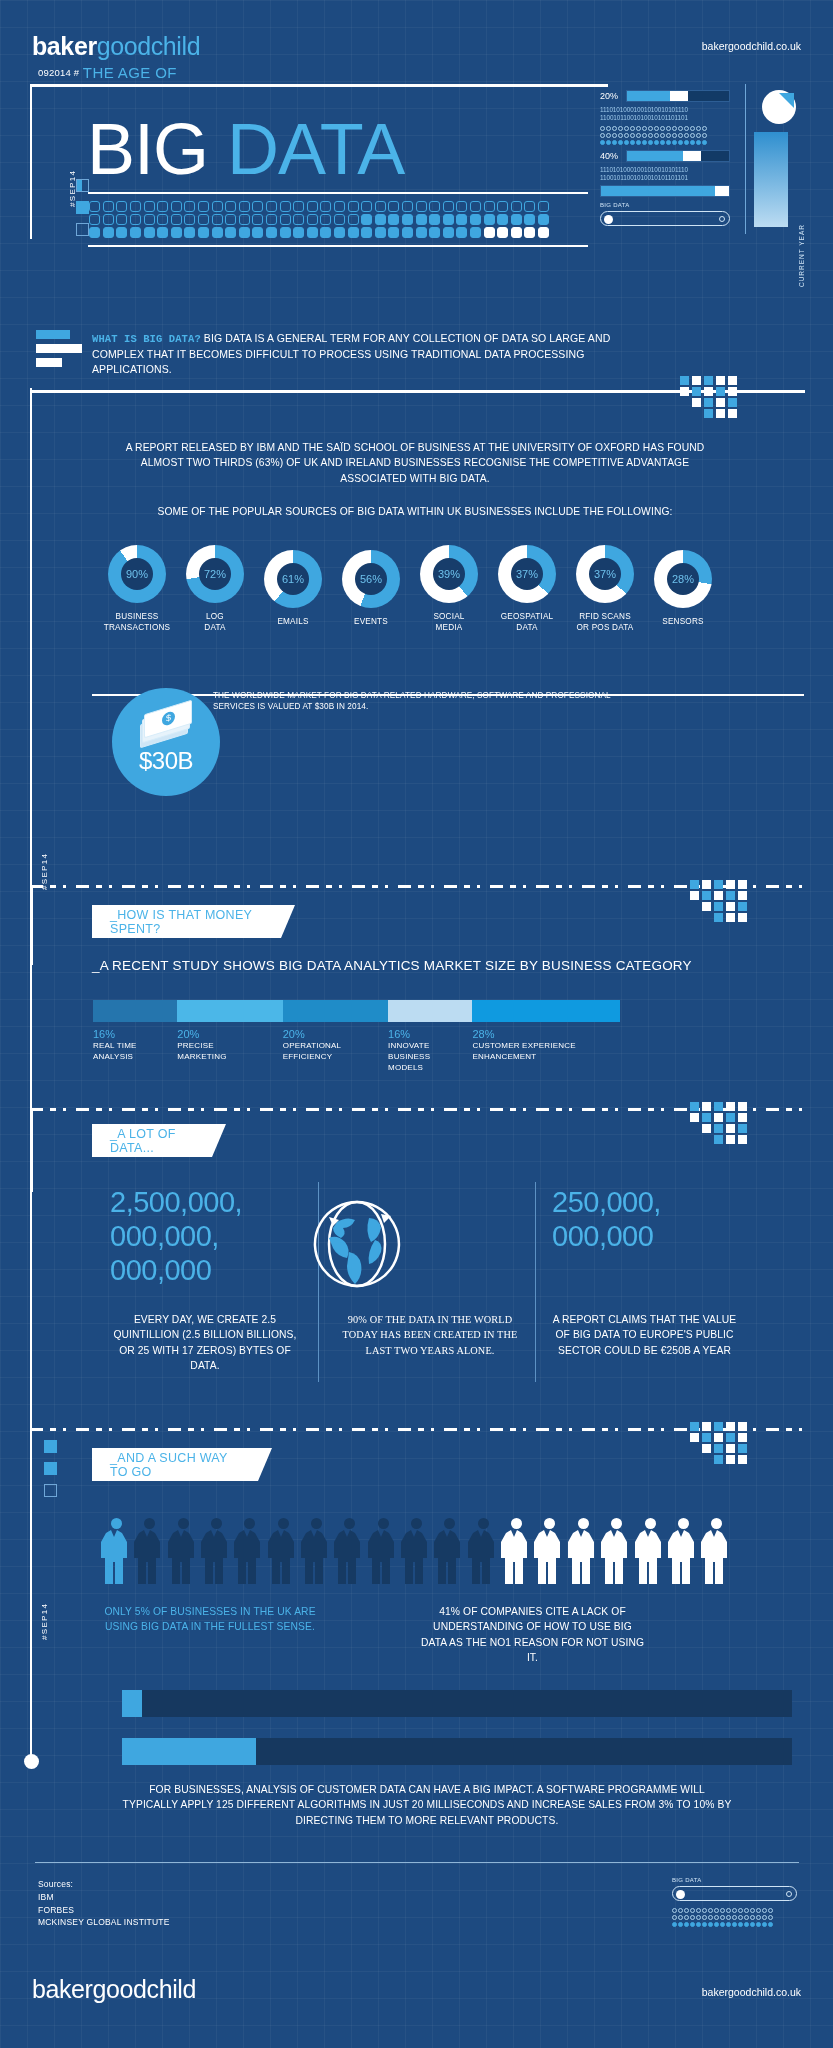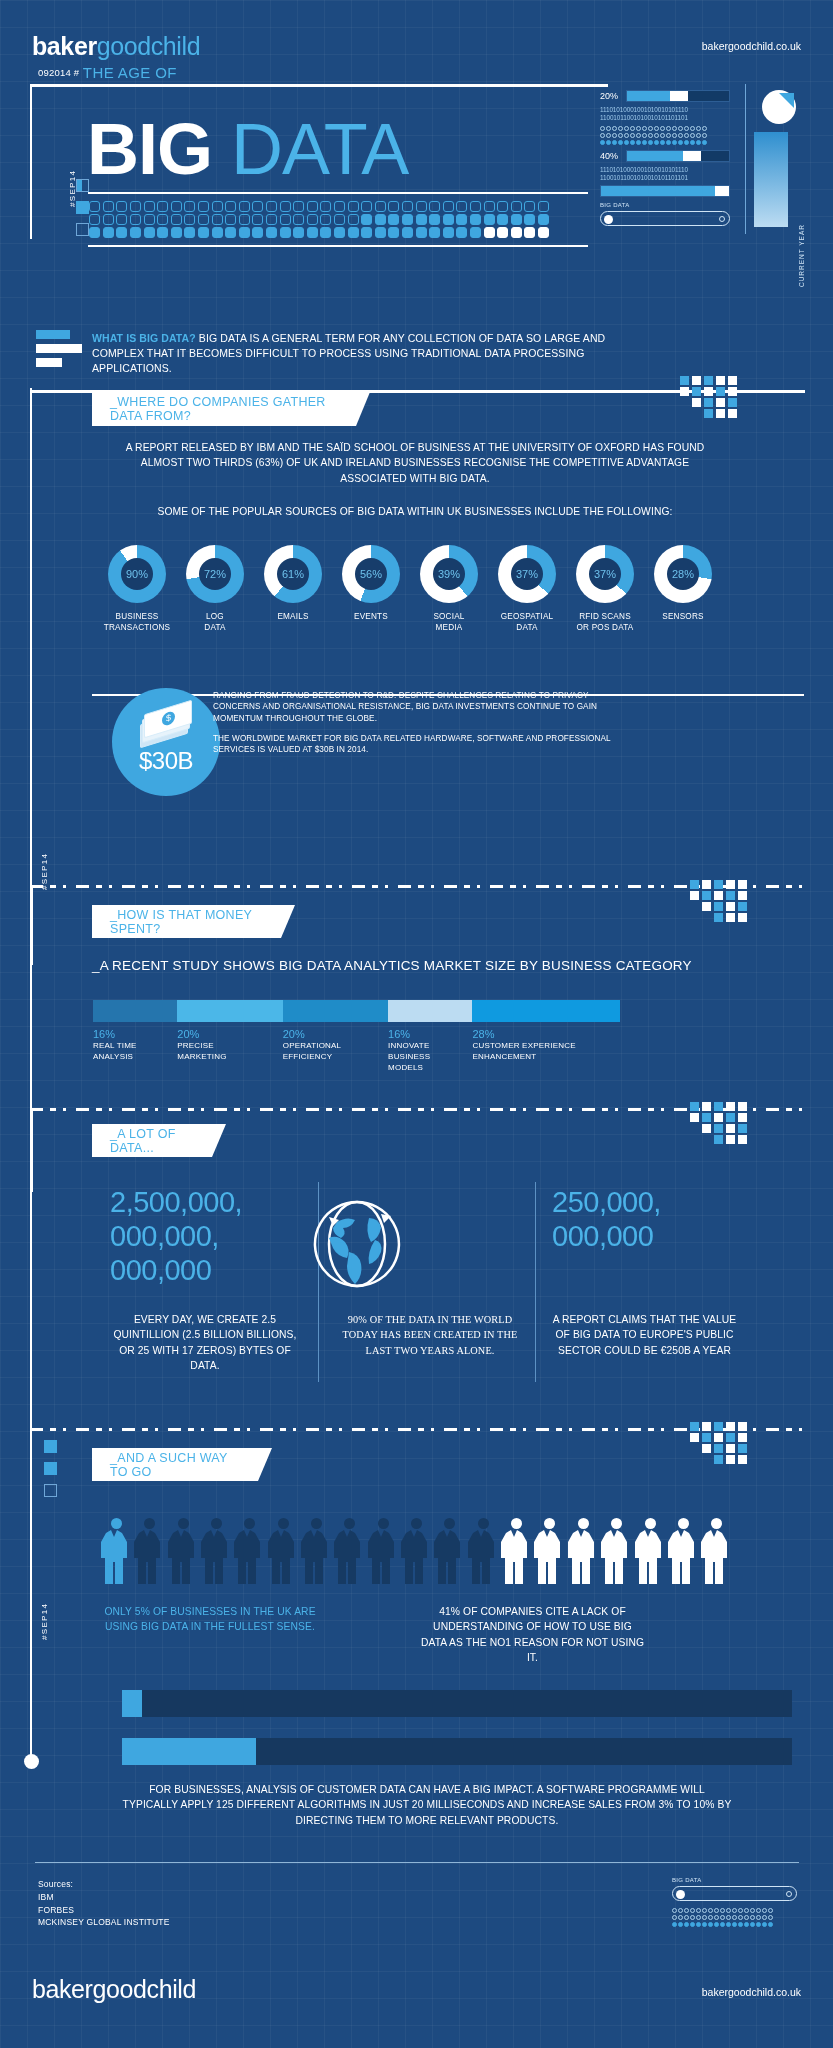--- a/index.html
+++ b/index.html
@@ -31,21 +31,21 @@
 
   .datetitle { position:absolute; left:38px; top:64px; font-size:13px; white-space:nowrap; }
   .datetitle .dt { font-size:9.5px; color:#ffffff; letter-spacing:.2px; vertical-align:2px;}
   .datetitle .ageof { color:#4bb3e8; font-size:15px; letter-spacing:.4px; }
 
   
   .hero { position:absolute; left:30px; top:84px; width:578px; height:155px;
           border-top:3px solid #ffffff; border-left:2px solid #ffffff; }
   .hero-right { position:absolute; left:600px; top:84px; width:205px; height:155px; }
   .bigdata-title { position:absolute; left:55px; top:26px; font-size:72px; letter-spacing:-1px; line-height:1; white-space:nowrap;}
-  .bigdata-title .w { color:#ffffff; font-weight:700; }
+  .bigdata-title .w { color:#ffffff; font-weight:400; }
   .bigdata-title .d { color:#4bb3e8; font-weight:300; }
   .sep14 { position:absolute; left:36px; top:120px; transform:rotate(-90deg); transform-origin:left top;
            font-size:8px; letter-spacing:1.3px; color:#ffffff; white-space:nowrap;}
   .sqcol { position:absolute; left:44px; top:92px; }
   .sqcol i { display:block; width:13px; height:13px; margin-bottom:9px; border:1px solid #6fa7d8; }
   .sqcol i.f { background:#3fa7e0; border-color:#3fa7e0; }
   .sqcol i.h { background:linear-gradient(90deg,#3fa7e0 50%, #1d4a80 50%); }
 
   
   .gauge-wrap { position:absolute; left:0; top:6px; width:130px; }
@@ -75,40 +75,40 @@
              font-size:6.5px; letter-spacing:1px; color:#cfe4f5; white-space:nowrap; }
 
   
   .hexblock { position:absolute; left:88px; top:192px; width:500px; border-top:2px solid #fff; border-bottom:2px solid #fff; padding:6px 0; }
   .hexrow { line-height:0; white-space:nowrap; }
   .hexrow span { display:inline-block; width:11px; height:11px; margin:1px 1.3px; border-radius:3px;
                  border:1.5px solid #3fa7e0; }
   .hexrow span.on { background:#3fa7e0; }
   .hexrow span.wt { background:#ffffff; border-color:#ffffff; }
   .whatis { position:absolute; left:92px; top:331px; width:520px; font-size:10.5px; line-height:1.45; letter-spacing:.1px; }
-  .whatis .q { color:#4bb3e8; font-weight:bold; }
+  .whatis .q { color:#4bb3e8; font-weight:bold;font-family:Liberation Mono, monospace; }
   .wi-marks { position:absolute; left:36px; top:330px; }
   .wi-marks i { display:block; height:9px; margin-bottom:5px; }
   .wi-marks i.a { width:34px; background:#3fa7e0; }
   .wi-marks i.b { width:46px; background:#ffffff; }
   .wi-marks i.c { width:26px; background:#ffffff; }
   .tab { position:absolute; background:#ffffff; height:34px; padding:0 26px 0 18px;
          display:flex; align-items:center; color:#4bb3e8; font-size:12.5px; letter-spacing:.3px;
          clip-path: polygon(0 0, 100% 0, calc(100% - 14px) 100%, 0 100%); }
   .toprule { position:absolute; height:3px; background:#ffffff; }
   .dashrule { position:absolute; height:3px;
       background-image: repeating-linear-gradient(90deg,#ffffff 0 13px, transparent 13px 20px, #ffffff 20px 26px, transparent 26px 33px, #ffffff 33px 36px, transparent 36px 46px); }
 
   .pixblock { position:absolute; }
   .pixblock i { position:absolute; width:9px; height:9px; }
 
   .body-txt { font-size:10.3px; line-height:1.5; letter-spacing:.1px; color:#ffffff;text-align:center; }
 
   
-  .donuts { position:absolute; left:100px; top:545px; width:620px; display:flex; gap:4px; }
+  .donuts { position:absolute; left:100px; top:545px; width:620px; display:flex; gap:4px;align-items:center; }
   .donut-item { width:77px; text-align:center; }
   .donut { width:58px; height:58px; border-radius:50%; margin:0 auto; position:relative; }
   .donut .hole { position:absolute; left:13px; top:13px; right:13px; bottom:13px; border-radius:50%;
                  background:#173d6b; display:flex; align-items:center; justify-content:center;
                  color:#6ec1ec; font-size:11px; }
   .donut-cap { margin-top:9px; font-size:8.2px; line-height:1.3; letter-spacing:.2px; color:#ffffff; }
 
   
   .moneycircle { position:absolute; left:112px; top:688px; width:108px; height:108px; border-radius:50%;
                  background:#3fa7e0; display:flex; flex-direction:column; align-items:center; justify-content:center; }
@@ -241,23 +241,20 @@
   <div class="whatis">
     <span class="q">WHAT IS BIG DATA?</span><span> BIG DATA IS A GENERAL TERM FOR ANY COLLECTION OF DATA SO LARGE AND COMPLEX THAT IT BECOMES DIFFICULT TO PROCESS USING TRADITIONAL DATA PROCESSING APPLICATIONS.</span>
   </div>
 
   <div class="railline" style="left:30px; top:388px; width:2px; height:1378px;"></div>
   <div class="fdot" style="left:24px; top:1754px; width:15px; height:15px; background:#ffffff;"></div>
   <div class="sep14" style="left:40px; top:890px; font-size:8px;">#SEP14</div>
   <div class="sep14" style="left:40px; top:1640px; font-size:8px;">#SEP14</div>
 
   <div class="toprule" style="left:30px; top:390px; width:775px;"></div>
-  <div class="tab" style="left:92px; top:392px; width:278px;">
-    <span>_WHERE DO COMPANIES GATHER DATA FROM?</span>
-  </div>
   <div class="pixblock" style="left:680px; top:376px; width:126px; height:38px;" id="px1">
       <i style="left:0px; top:0px; background:#3fa7e0"></i>
       <i style="left:12px; top:0px; background:#ffffff"></i>
       <i style="left:24px; top:0px; background:#3fa7e0"></i>
       <i style="left:36px; top:0px; background:#ffffff"></i>
       <i style="left:48px; top:0px; background:#ffffff"></i>
       <i style="left:0px; top:11px; background:#ffffff"></i>
       <i style="left:12px; top:11px; background:#3fa7e0"></i>
       <i style="left:24px; top:11px; background:#ffffff"></i>
       <i style="left:36px; top:11px; background:#3fa7e0"></i>
@@ -329,21 +326,20 @@
   <div class="moneycircle">
     <div class="cashicon">
       <div class="bill b1"></div>
         <div class="bill b2"></div>
         <div class="bill b3"></div>
       <div class="coin">$</div>
     </div>
     <div class="amt">$30B</div>
   </div>
   <div class="money-txt">
-    <p>RANGING FROM FRAUD DETECTION TO R&amp;D. DESPITE CHALLENGES RELATING TO PRIVACY CONCERNS AND ORGANISATIONAL RESISTANCE, BIG DATA INVESTMENTS CONTINUE TO GAIN MOMENTUM THROUGHOUT THE GLOBE.</p>
     <p>THE WORLDWIDE MARKET FOR BIG DATA RELATED HARDWARE, SOFTWARE AND PROFESSIONAL SERVICES IS VALUED AT $30B IN 2014.</p>
   </div>
 
   <div class="dashrule" style="left:30px; top:885px; width:775px;"></div>
   <div class="railline" style="left:30px; top:885px; width:3px; height:80px;"></div>
   <div class="tab" style="left:92px; top:905px; width:203px; height:33px;">
     <span>_HOW IS THAT MONEY SPENT?</span>
   </div>
   <div class="pixblock" style="left:690px; top:880px; width:116px; height:36px;" id="px2">
       <i style="left:0px; top:0px; background:#3fa7e0"></i>

